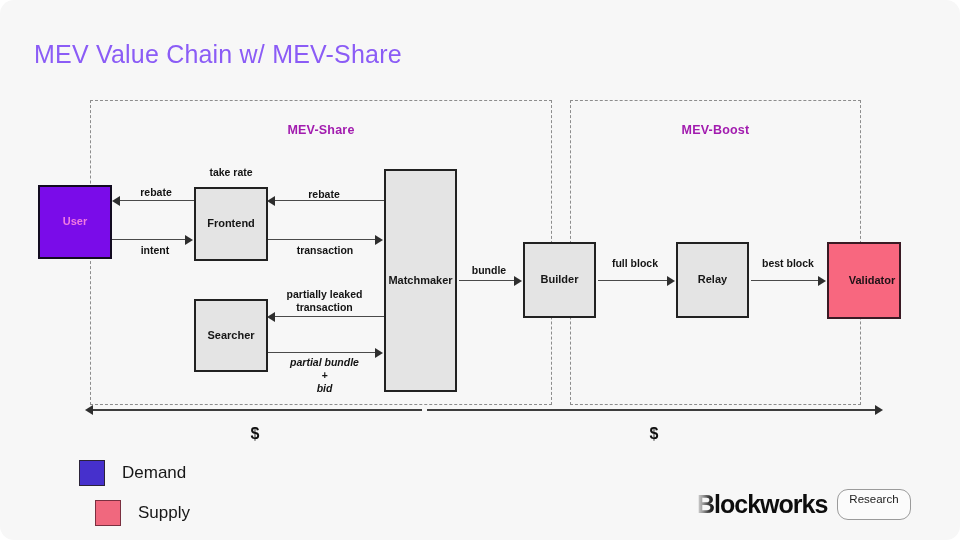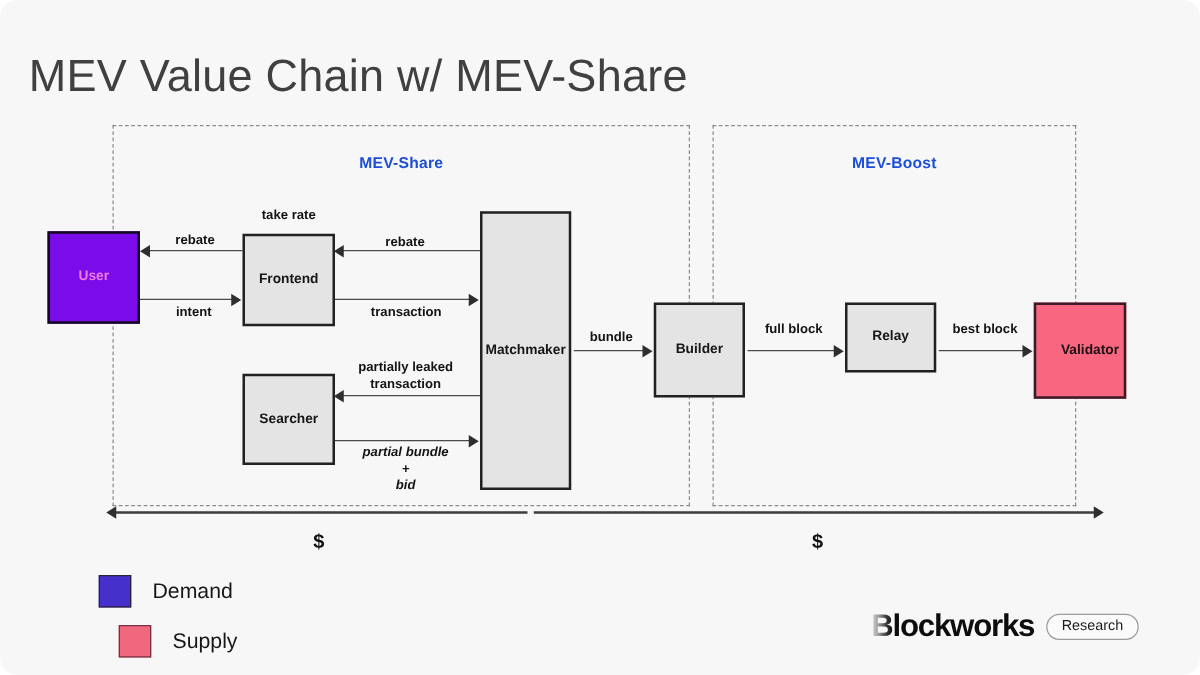--- a/index.html
+++ b/index.html
@@ -11,42 +11,42 @@
   }
   #canvas {
     position: relative;
     width: 960px; height: 540px;
     background: #f7f7f7;
     border-radius: 14px;
     overflow: hidden;
   }
   #title {
     position: absolute;
-    left: 23px; top: 40px;
-    font-size: 36px;
+    left: 34px; top: 40px;
+    font-size: 25px;
     font-weight: 400;
-    color: #404040;
+    color: #8b5cf6;
     letter-spacing: 0.2px;
     white-space: nowrap;
   }
 
   
   .group {
     position: absolute;
     border: 1.4px dashed #8d8d8d;
     background: transparent;
   }
   .group-label {
     position: absolute;
     width: 100%;
     text-align: center;
     top: 22px;
     font-size: 12.5px;
     font-weight: bold;
-    color: #1d4ed8;
+    color: #a21caf;
     letter-spacing: 0.2px;
   }
 
   
   .node {
     position: absolute;
     border: 2.2px solid #212121;
     display: flex;
     align-items: center;
     justify-content: center;
@@ -137,21 +137,21 @@
     line-height: 1;
   }
   #brand-b {
     background: linear-gradient(to right, #d8d8d8 0%, #9a9a9a 35%, #3d3d3d 70%, #0d0d0d 100%);
     -webkit-background-clip: text;
     background-clip: text;
     color: transparent;
   }
   #brand-badge {
     margin-left: 10px;
-    padding: 3px 11px 4px;
+    padding: 3px 11px 14px;
     border: 1.3px solid #9b9b9b;
     border-radius: 11px;
     font-size: 11.5px;
     color: #1c1c1c;
     background: #fbfbfb;
   }
 </style>
 </head>
 <body>
 
@@ -180,21 +180,21 @@
   </div>
 
   <div class="node grey" style="left:384px; top:169px; width:73px; height:223px;">
     <span>Matchmaker</span>
   </div>
 
   <div class="node grey" style="left:523px; top:242px; width:73px; height:76px;">
     <span>Builder</span>
   </div>
 
-  <div class="node grey" style="left:676px; top:242px; width:73px; height:56px;">
+  <div class="node grey" style="left:676px; top:242px; width:73px; height:76px;">
     <span>Relay</span>
   </div>
 
   <div class="node validator" style="left:827px; top:242px; width:74px; height:77px;padding-left:16px;">
     <span>Validator</span>
   </div>
 
   <div class="ln h" style="left:114px; top:200px; width:80px;"></div>
   <div class="ah left" style="left:112px; top:196px;"></div>
   <div class="elabel" style="left:130px; top:186px; width:52px;">rebate</div>

